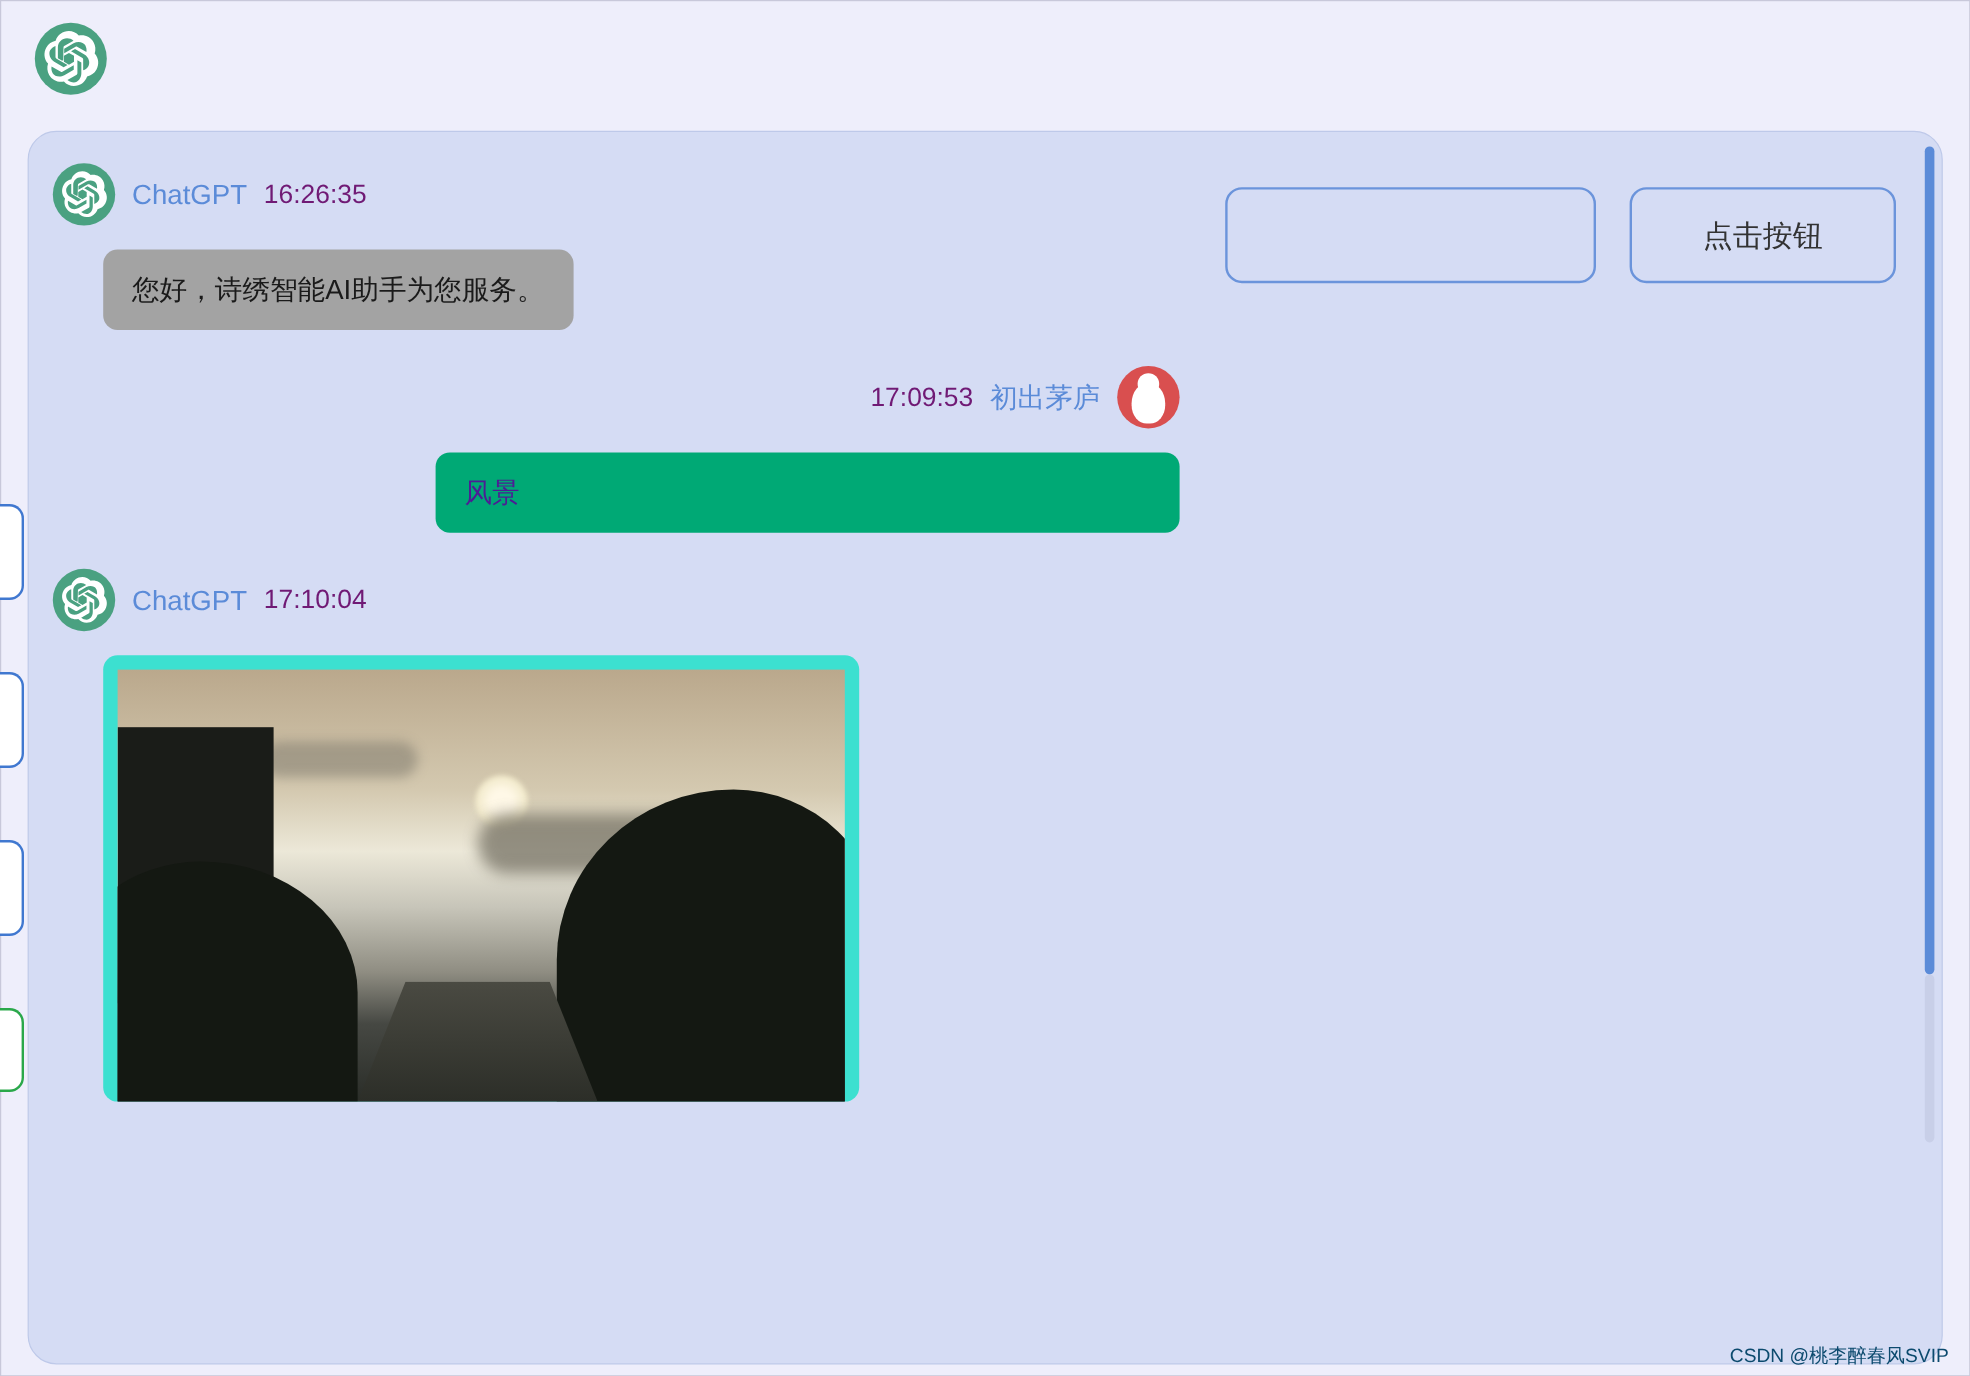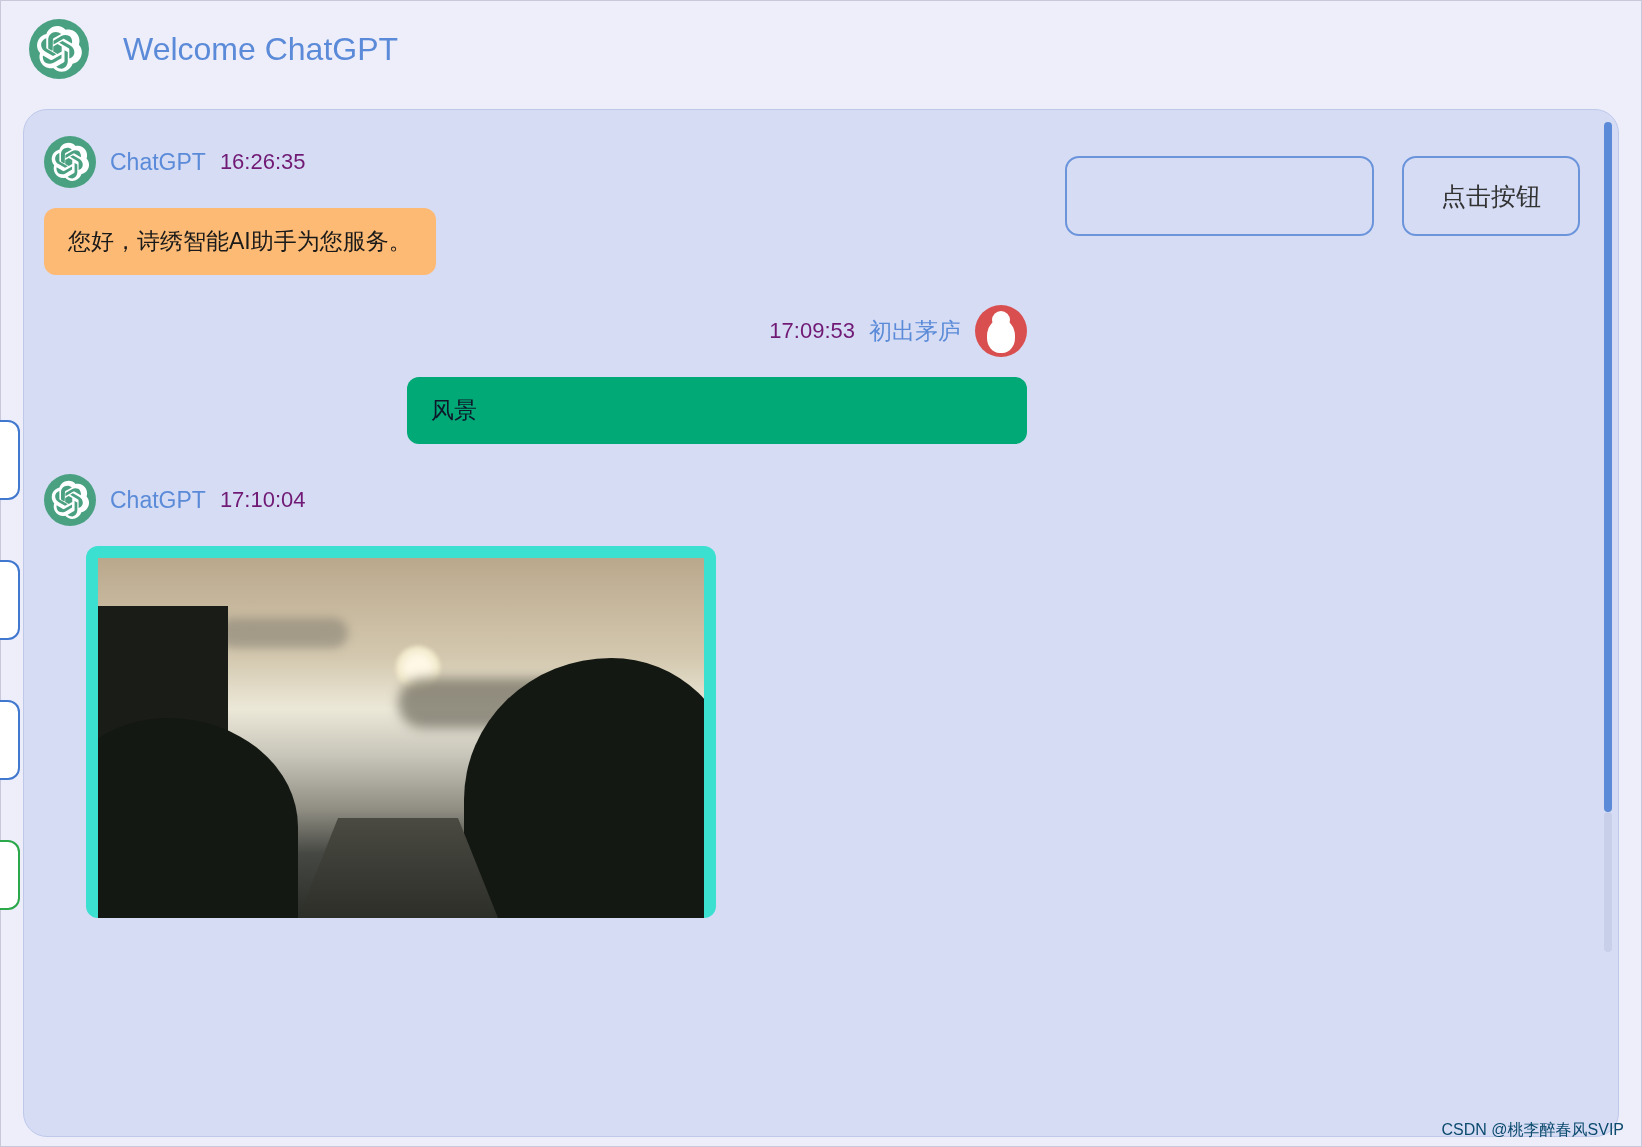--- a/index.html
+++ b/index.html
@@ -27,53 +27,52 @@
     .avatar.bot { background: #4aa181; }
     .avatar.bot svg { width: 40px; height: 40px; }
     .avatar.user { background: #d94f4f; position: relative; overflow: hidden; }
     .avatar.user::after { content: ""; position: absolute; width: 28px; height: 34px; background: #fff; border-radius: 50% 50% 45% 45%; bottom: 4px; left: 12px; }
     .avatar.user::before { content: ""; position: absolute; width: 18px; height: 18px; background: #fff; border-radius: 50%; top: 6px; left: 17px; }
     
     .name { color: #5b8bd8; font-size: 23px; font-weight: 400; }
     .time { color: #701a75; font-size: 22px; }
     
     .bubble { display: inline-block; padding: 18px 24px; border-radius: 12px; font-size: 23px; max-width: 640px; text-align: left; }
-    .msg.bot .bubble { background: #fdba74; color: #1a1a1a; }
-    .msg.user .bubble { background: #00a975; color: #0f172a; min-width: 620px; }
+    .msg.bot .bubble { background: #a3a3a3; color: #1a1a1a; margin-left: 42px; }
+    .msg.user .bubble { background: #00a975; color: #4c1d95; min-width: 620px; }
     
     .image-bubble { background: #3ce0d0; padding: 12px 12px 0 12px; border-radius: 12px; margin-left: 42px; display: inline-block; width: 630px; }
     .scenery { width: 606px; height: 360px; position: relative; overflow: hidden; background: linear-gradient(180deg, #baa88c 0%, #d4c9b0 28%, #ece8d8 42%, #c7c5b9 55%, #8f8d82 70%, #464843 82%, #2a2d28 100%); }
     .sun { position: absolute; width: 44px; height: 44px; border-radius: 50%; background: radial-gradient(circle, #fff8e7 30%, #f0e8c8 70%, transparent 100%); top: 88px; left: 298px; filter: blur(2px); }
     .cloud1 { position: absolute; width: 220px; height: 50px; background: #6e6a5d; border-radius: 40px; top: 120px; left: 300px; filter: blur(6px); opacity: 0.7; }
     .cloud2 { position: absolute; width: 130px; height: 30px; background: #7a766a; border-radius: 30px; top: 60px; left: 120px; filter: blur(5px); opacity: 0.5; }
     .building { position: absolute; width: 130px; height: 230px; background: #1a1c18; top: 48px; left: 0; }
     .tree-l { position: absolute; width: 240px; height: 200px; background: #141812; border-radius: 50% 60% 0 0; bottom: 0; left: -40px; }
     .tree-r { position: absolute; width: 270px; height: 260px; background: #141812; border-radius: 60% 50% 0 0; bottom: 0; right: -30px; }
     .water { position: absolute; width: 200px; height: 100px; background: linear-gradient(180deg, #4a4a42 0%, #2c2e28 100%); bottom: 0; left: 200px; clip-path: polygon(20% 0, 80% 0, 100% 100%, 0 100%); }
     
     .input-row { display: flex; gap: 28px; padding: 28px 20px 4px 20px; }
     .text-input { flex: 1; height: 80px; border: 2px solid #6b94db; border-radius: 14px; background: #d5dcf4; font-size: 20px; padding: 0 20px; outline: none; }
-    .send-btn { width: 178px; height: 80px; border: 2px solid #6b94db; border-radius: 14px; background: #d5dcf4; color: #333; font-size: 25px; cursor: pointer; }
+    .send-btn { width: 222px; height: 80px; border: 2px solid #6b94db; border-radius: 14px; background: #d5dcf4; color: #333; font-size: 25px; cursor: pointer; }
     
     .left-tabs { position: absolute; left: 0; top: 420px; display: flex; flex-direction: column; gap: 60px; }
     .tab { width: 20px; height: 80px; border: 2px solid #4078d0; border-left: none; border-radius: 0 12px 12px 0; background: #fff; }
     .tab.green { border-color: #2aa84a; height: 70px; }
     
     .watermark { position: absolute; right: 18px; bottom: 6px; color: #0c4a6e; font-size: 16px; }
   </style>
 </head>
 <body>
 
 <div class="header">
   <div class="logo">
     <svg viewBox="0 0 41 41" fill="none">
         <path d="M37.5 16.8c.9-2.7.6-5.6-.8-8.1-2.1-3.7-6.4-5.6-10.5-4.7C24.4 2 21.8.8 19.1.8c-4.3 0-8.1 2.8-9.4 6.8-2.8.6-5.2 2.3-6.6 4.8-2.1 3.7-1.7 8.3 1.2 11.5-.9 2.7-.6 5.6.8 8.1 2.1 3.7 6.4 5.6 10.5 4.7 1.8 2 4.4 3.2 7.1 3.2 4.3 0 8.1-2.8 9.4-6.8 2.8-.6 5.2-2.3 6.6-4.8 2.1-3.7 1.7-8.3-1.2-11.5zM22.7 37.3c-1.7 0-3.3-.6-4.6-1.7l6.6-3.8c.3-.2.5-.6.5-1v-9.3l2.8 1.6v7.7c0 3.6-2.4 6.5-5.3 6.5zM7.6 30.8c-.8-1.5-1.1-3.2-.8-4.8l6.6 3.8c.3.2.8.2 1.1 0l8.1-4.7v3.2l-6.7 3.9c-3.1 1.8-7.1.8-8.3-1.4zM5.8 14.5c.8-1.5 2.2-2.6 3.8-3.1v7.8c0 .4.2.8.5 1l8.1 4.7-2.8 1.6-6.7-3.9c-3.1-1.8-4.2-5.8-2.9-8.1zm23 5.4l-8.1-4.7 2.8-1.6 6.7 3.9c3.1 1.8 4.2 5.8 2.9 8.1-.8 1.5-2.2 2.6-3.8 3.1v-7.8c0-.4-.2-.8-.5-1zm2.8-4.2l-6.6-3.8c-.3-.2-.8-.2-1.1 0l-8.1 4.7v-3.2l6.7-3.9c3.1-1.8 7.1-.8 8.3 1.4.8 1.5 1.1 3.2.8 4.8zM14.1 21.7l-2.8-1.6v-7.7c0-3.6 2.9-6.5 6.5-6.5 1.7 0 3.3.6 4.6 1.7l-6.6 3.8c-.3.2-.5.6-.5 1l-.2 9.3zm1.5-3.3l3.6-2.1 3.6 2.1v4.2l-3.6 2.1-3.6-2.1v-4.2z" fill="#fff"></path>
       </svg>
   </div>
-  <div class="title">Welcome ChatGPT</div>
 </div>
 
 <div class="left-tabs">
   <div class="tab"></div>
   <div class="tab"></div>
   <div class="tab"></div>
   <div class="tab green"></div>
 </div>
 
 <div class="chat-wrapper">

